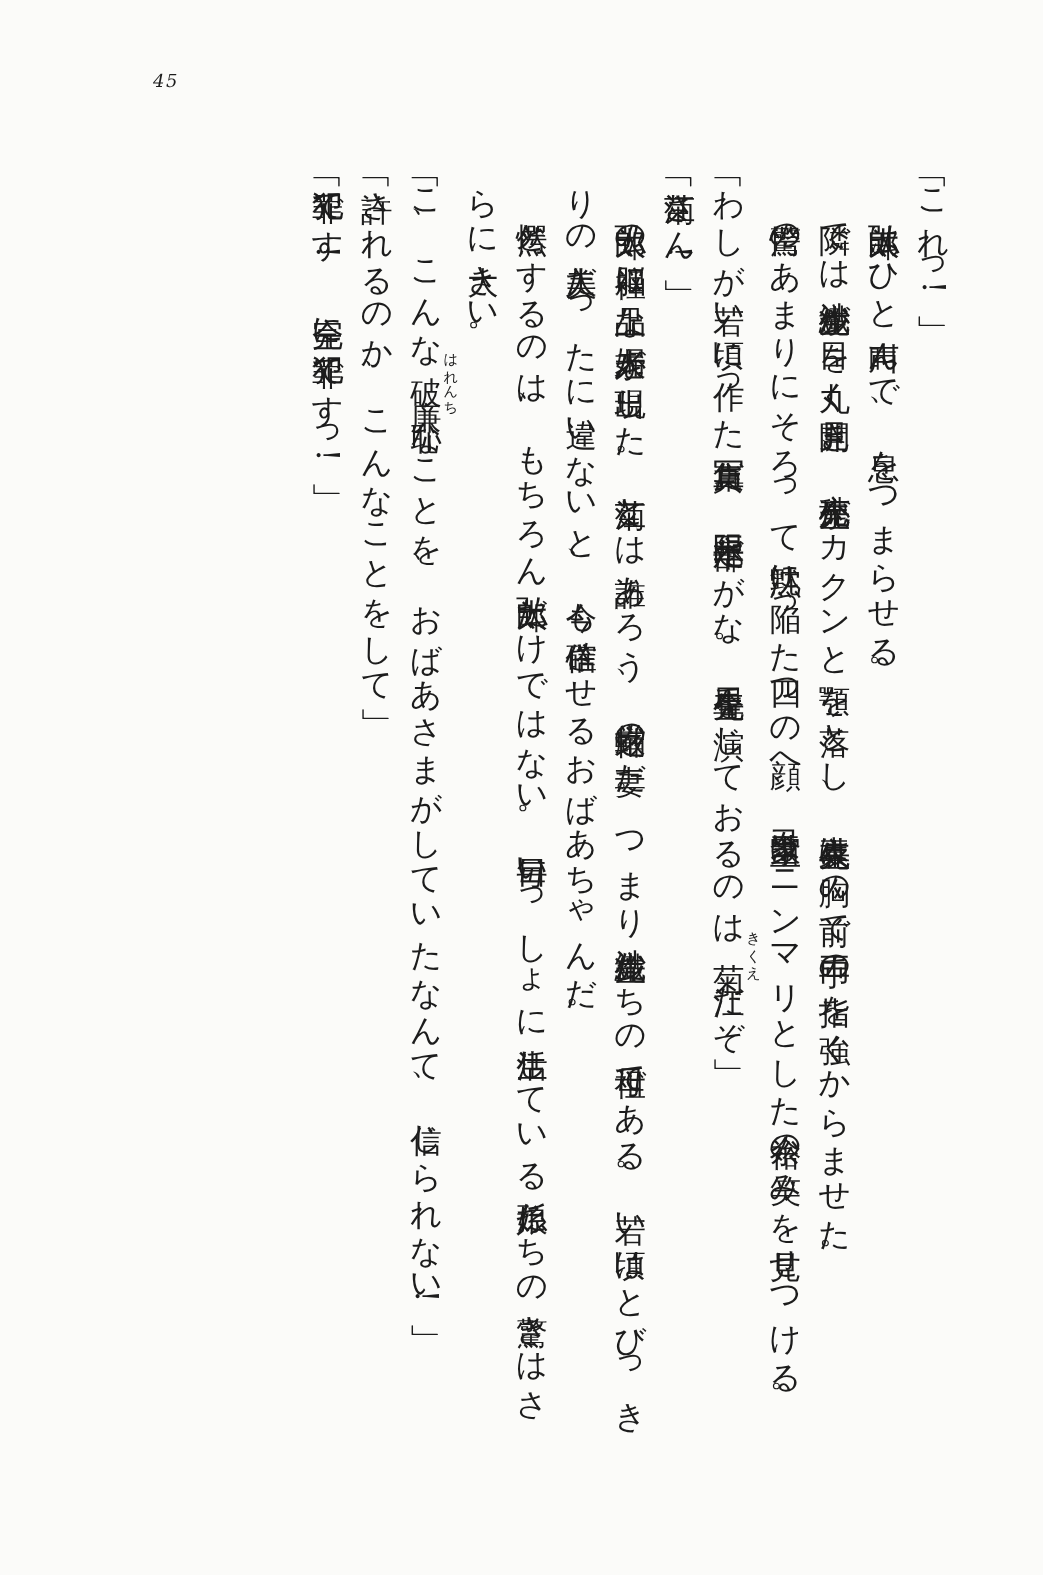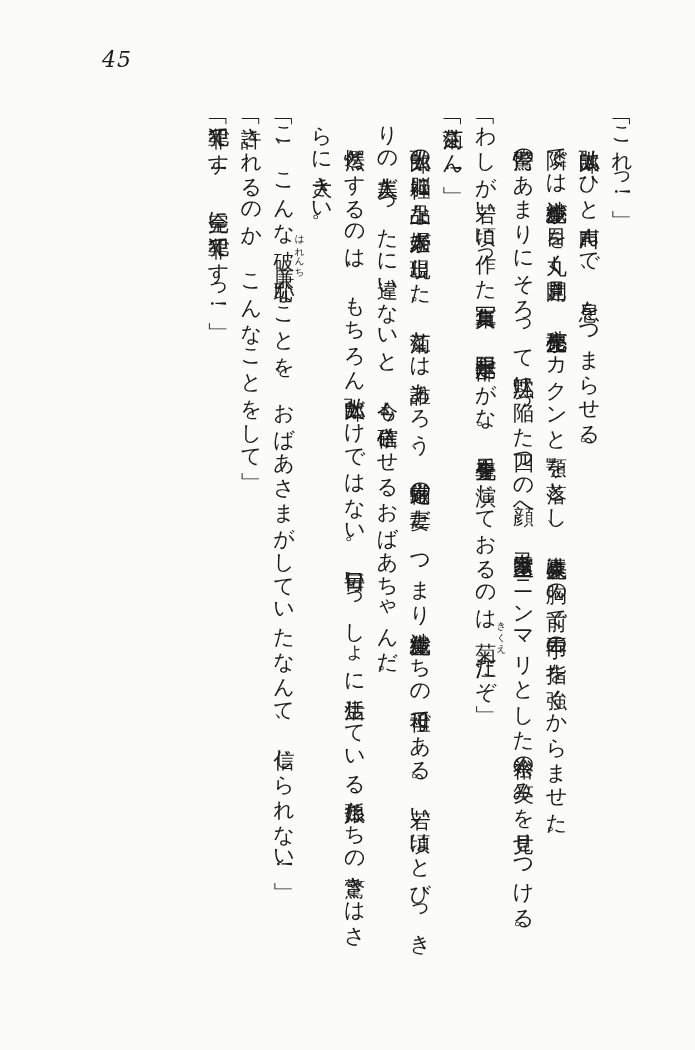--- a/index.html
+++ b/index.html
@@ -16,21 +16,21 @@
   }
   .page {
     position: absolute;
     inset: 0;
   }
   .page-number {
     position: absolute;
     top: 47px;
     left: 102px;
     font-style: italic;
-    font-size: 22px;
+    font-size: 12px;
     letter-spacing: 1px;
     color: var(--ink, #222222);
   }
   .text-block {
     position: absolute;
     top: 111px;
     right: 57px;
     height: 840px;
     writing-mode: vertical-rl;
     text-orientation: mixed;

